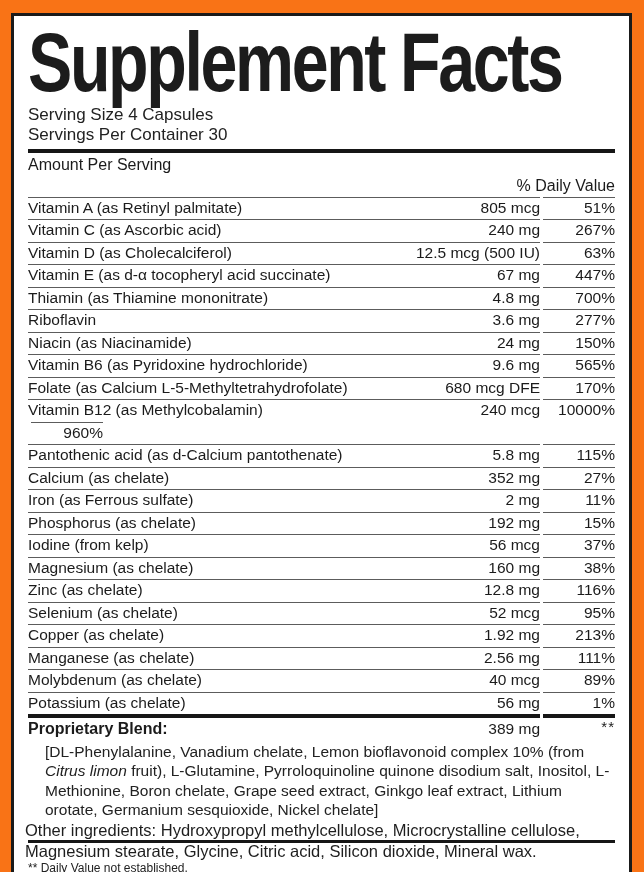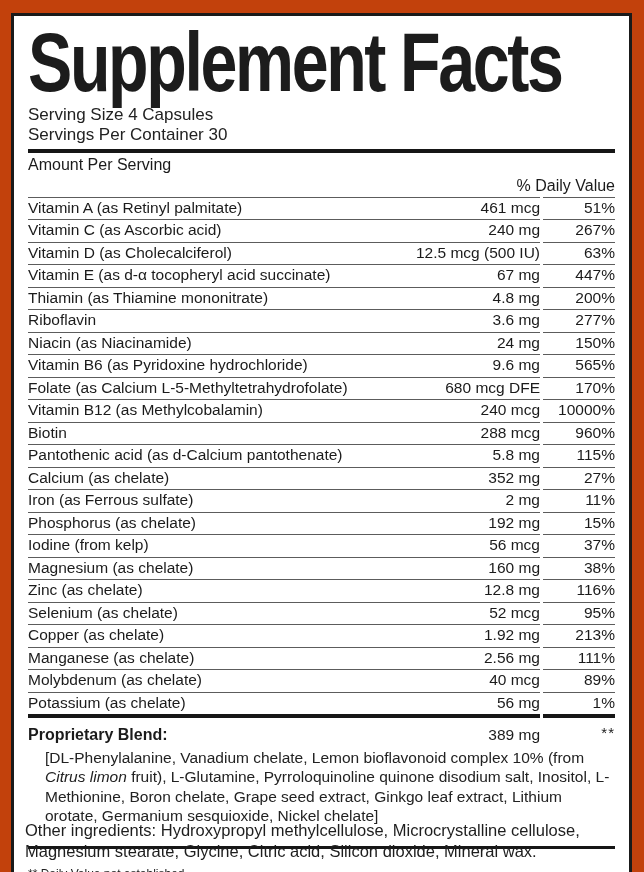--- a/index.html
+++ b/index.html
@@ -9,21 +9,21 @@
     width: 644px;
     height: 872px;
     font-family: "Liberation Sans", sans-serif;
     color: #1b1b1b;
     -webkit-font-smoothing: antialiased;
   }
   .page {
     position: relative;
     width: 644px;
     height: 872px;
-    background: #c2410c;
+    background: #f97316;
     overflow: hidden;
   }
   .label-box {
     position: absolute;
     left: 11px;
     top: 13px;
     width: 621px;
     box-sizing: border-box;
     border: 3px solid #1a1a1a;
     padding: 5px 14px 7px 14px;
@@ -73,21 +73,21 @@
   .hdr-row .seg-pct { flex-basis: 110px; white-space: nowrap; margin-top: 21px; }
   .row .seg-main, .row .seg-pct {
     border-top: 1px solid #5c5c5c;
     padding: 2px 0 3px 0;
     font-size: 15.5px;
     line-height: 16.5px;
   }
   .row .namount { white-space: nowrap; padding-left: 8px; }
   .row.blend-row .seg-main, .row.blend-row .seg-pct {
     border-top: 4px solid #161616;
-    padding-top: 9px;
+    padding-top: 3px;
   }
   .row.blend-row .nname { font-weight: bold; font-size: 16px; }
   .row.blend-row .seg-pct .dagger {
     position: relative;
     top: -2px;
     font-size: 15px;
     letter-spacing: 1px;
   }
   .blend-ingredients {
     font-size: 15.5px;
@@ -133,21 +133,21 @@
       <div class="seg-main">
         <span>Amount Per Serving</span>
       </div>
       <div class="seg-pct">% Daily Value</div>
     </div>
 
     <div>
   <div class="row">
     <div class="seg-main">
       <span class="nname">Vitamin A (as Retinyl palmitate)</span>
-      <span class="namount">461 mcg</span>
+      <span class="namount">805 mcg</span>
     </div>
     <div class="seg-pct">51%</div>
   </div>
 
   <div class="row">
     <div class="seg-main">
       <span class="nname">Vitamin C (as Ascorbic acid)</span>
       <span class="namount">240 mg</span>
     </div>
     <div class="seg-pct">267%</div>
@@ -167,21 +167,21 @@
       <span class="namount">67 mg</span>
     </div>
     <div class="seg-pct">447%</div>
   </div>
 
   <div class="row">
     <div class="seg-main">
       <span class="nname">Thiamin (as Thiamine mononitrate)</span>
       <span class="namount">4.8 mg</span>
     </div>
-    <div class="seg-pct">200%</div>
+    <div class="seg-pct">700%</div>
   </div>
 
   <div class="row">
     <div class="seg-main">
       <span class="nname">Riboflavin</span>
       <span class="namount">3.6 mg</span>
     </div>
     <div class="seg-pct">277%</div>
   </div>
 
@@ -211,24 +211,20 @@
 
   <div class="row">
     <div class="seg-main">
       <span class="nname">Vitamin B12 (as Methylcobalamin)</span>
       <span class="namount">240 mcg</span>
     </div>
     <div class="seg-pct">10000%</div>
   </div>
 
   <div class="row">
-    <div class="seg-main">
-      <span class="nname">Biotin</span>
-      <span class="namount">288 mcg</span>
-    </div>
     <div class="seg-pct">960%</div>
   </div>
 
   <div class="row">
     <div class="seg-main">
       <span class="nname">Pantothenic acid (as d-Calcium pantothenate)</span>
       <span class="namount">5.8 mg</span>
     </div>
     <div class="seg-pct">115%</div>
   </div>

